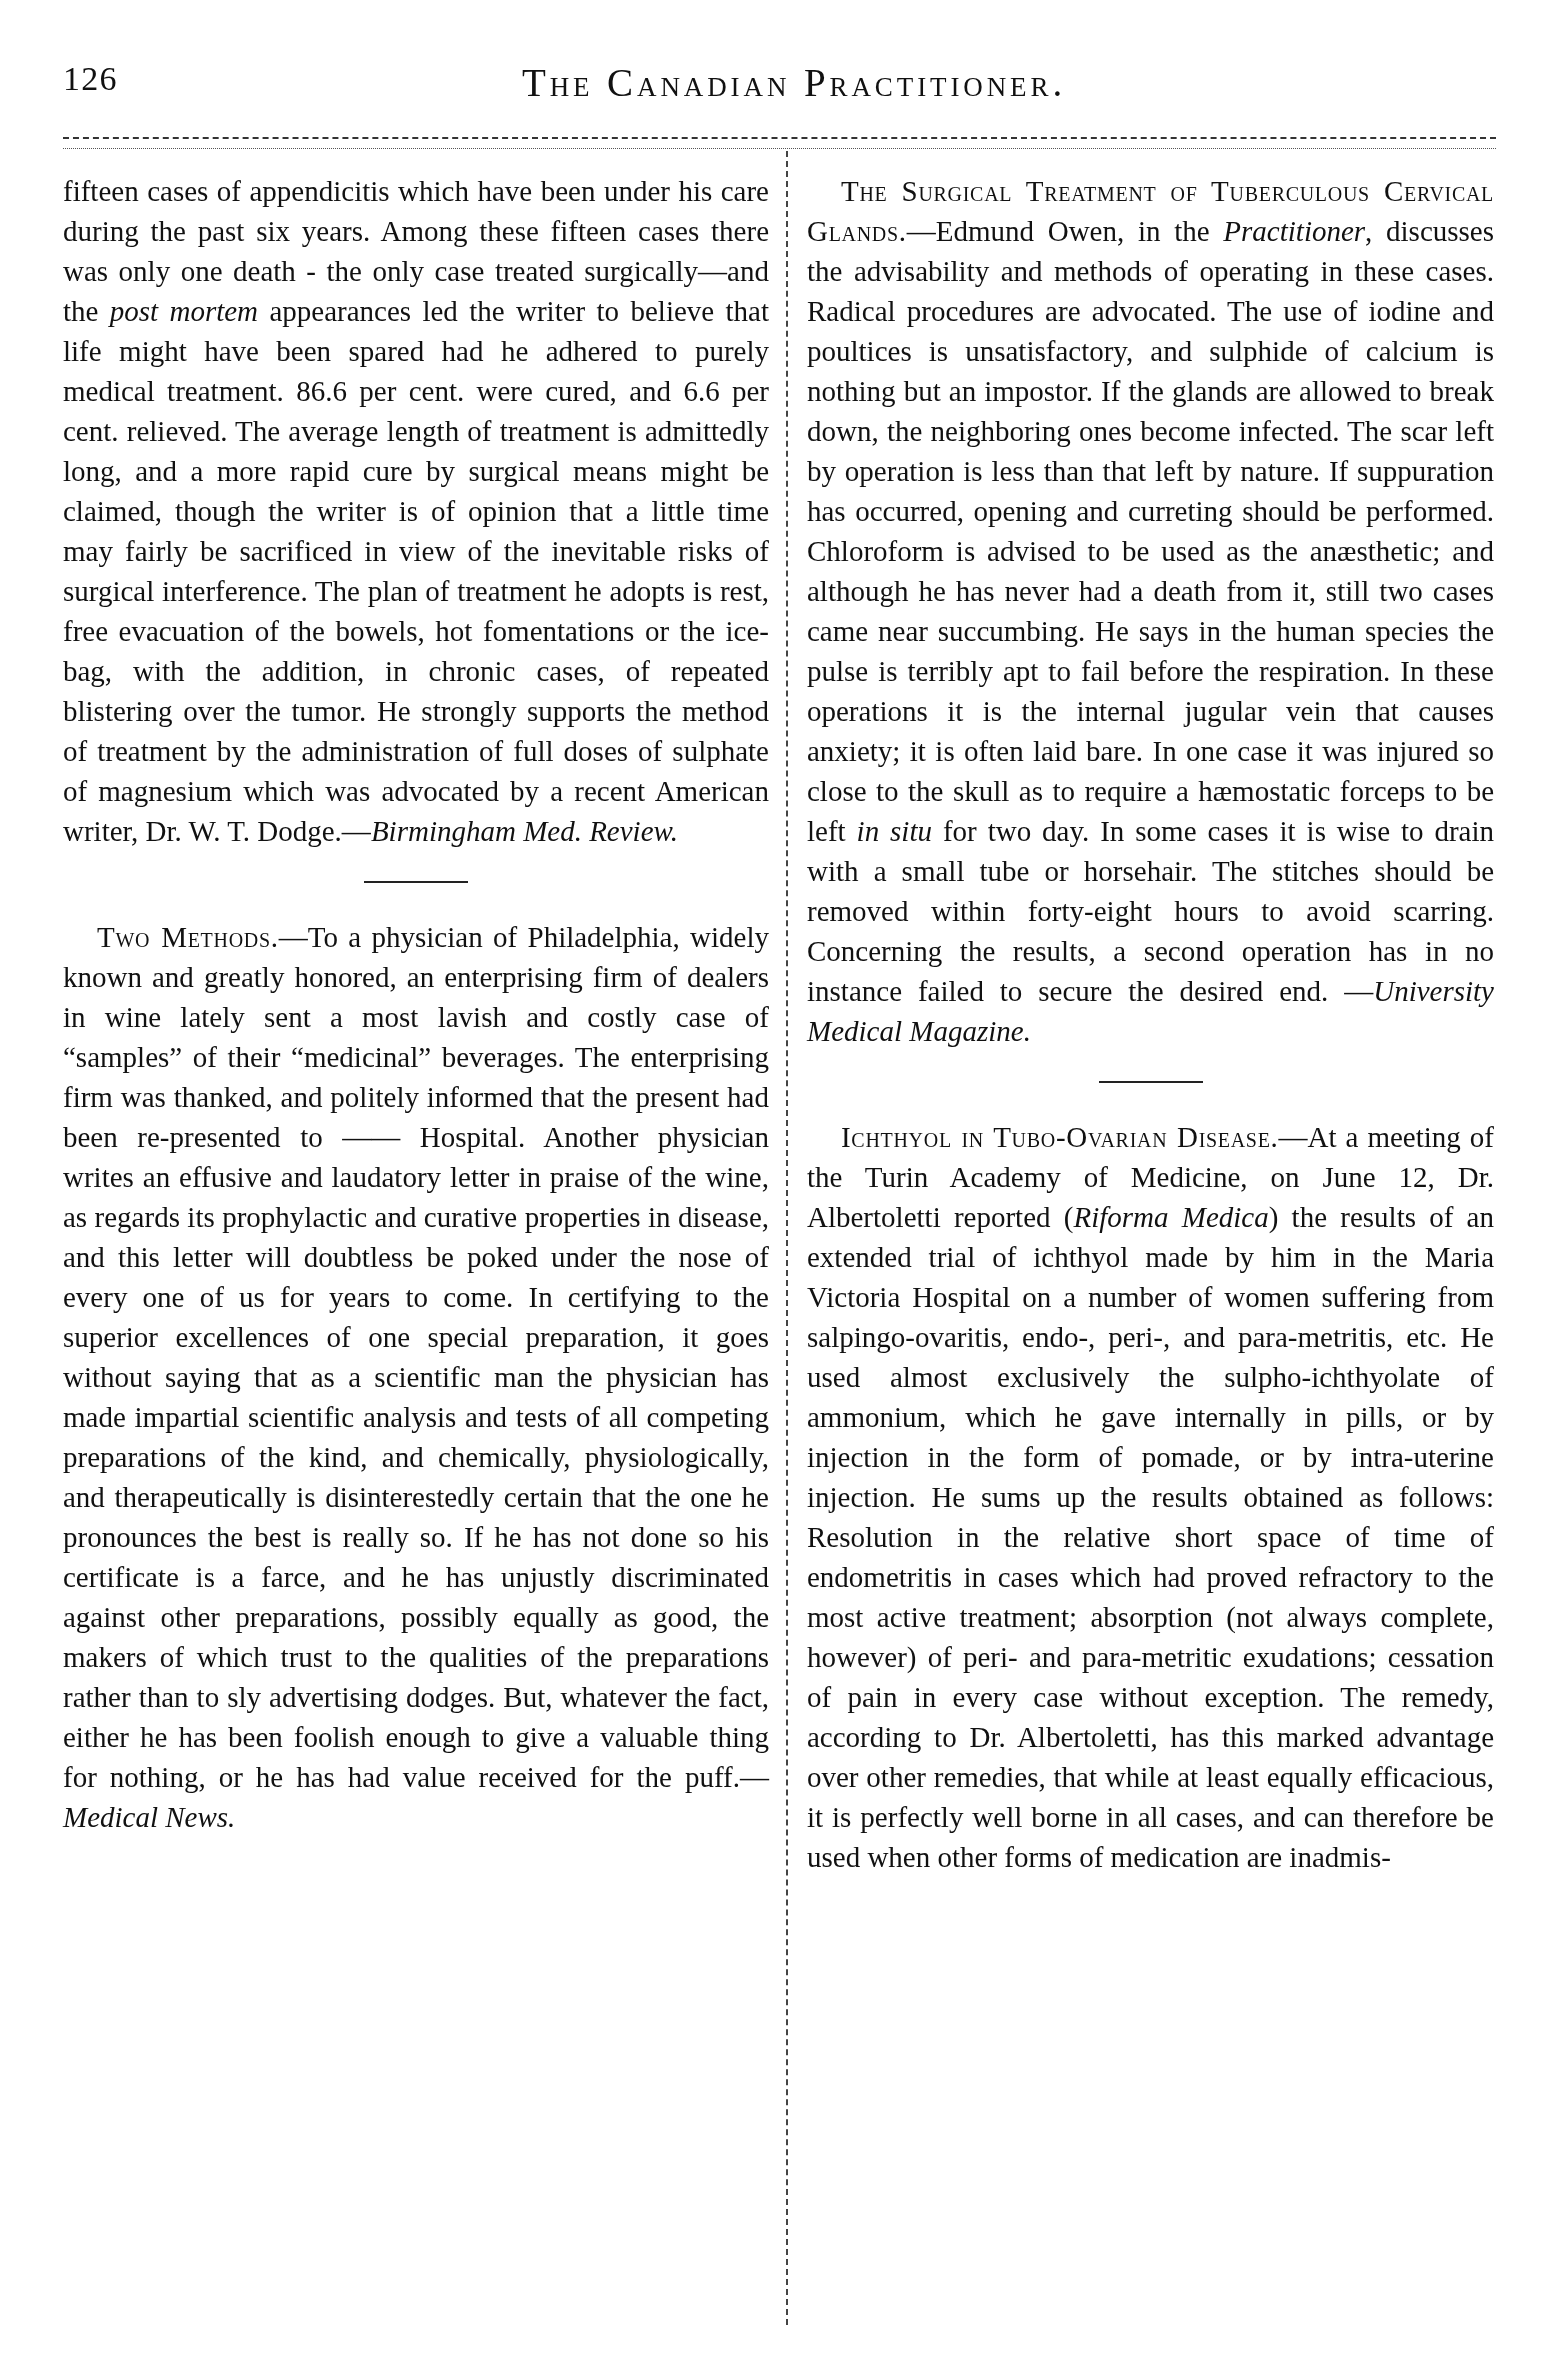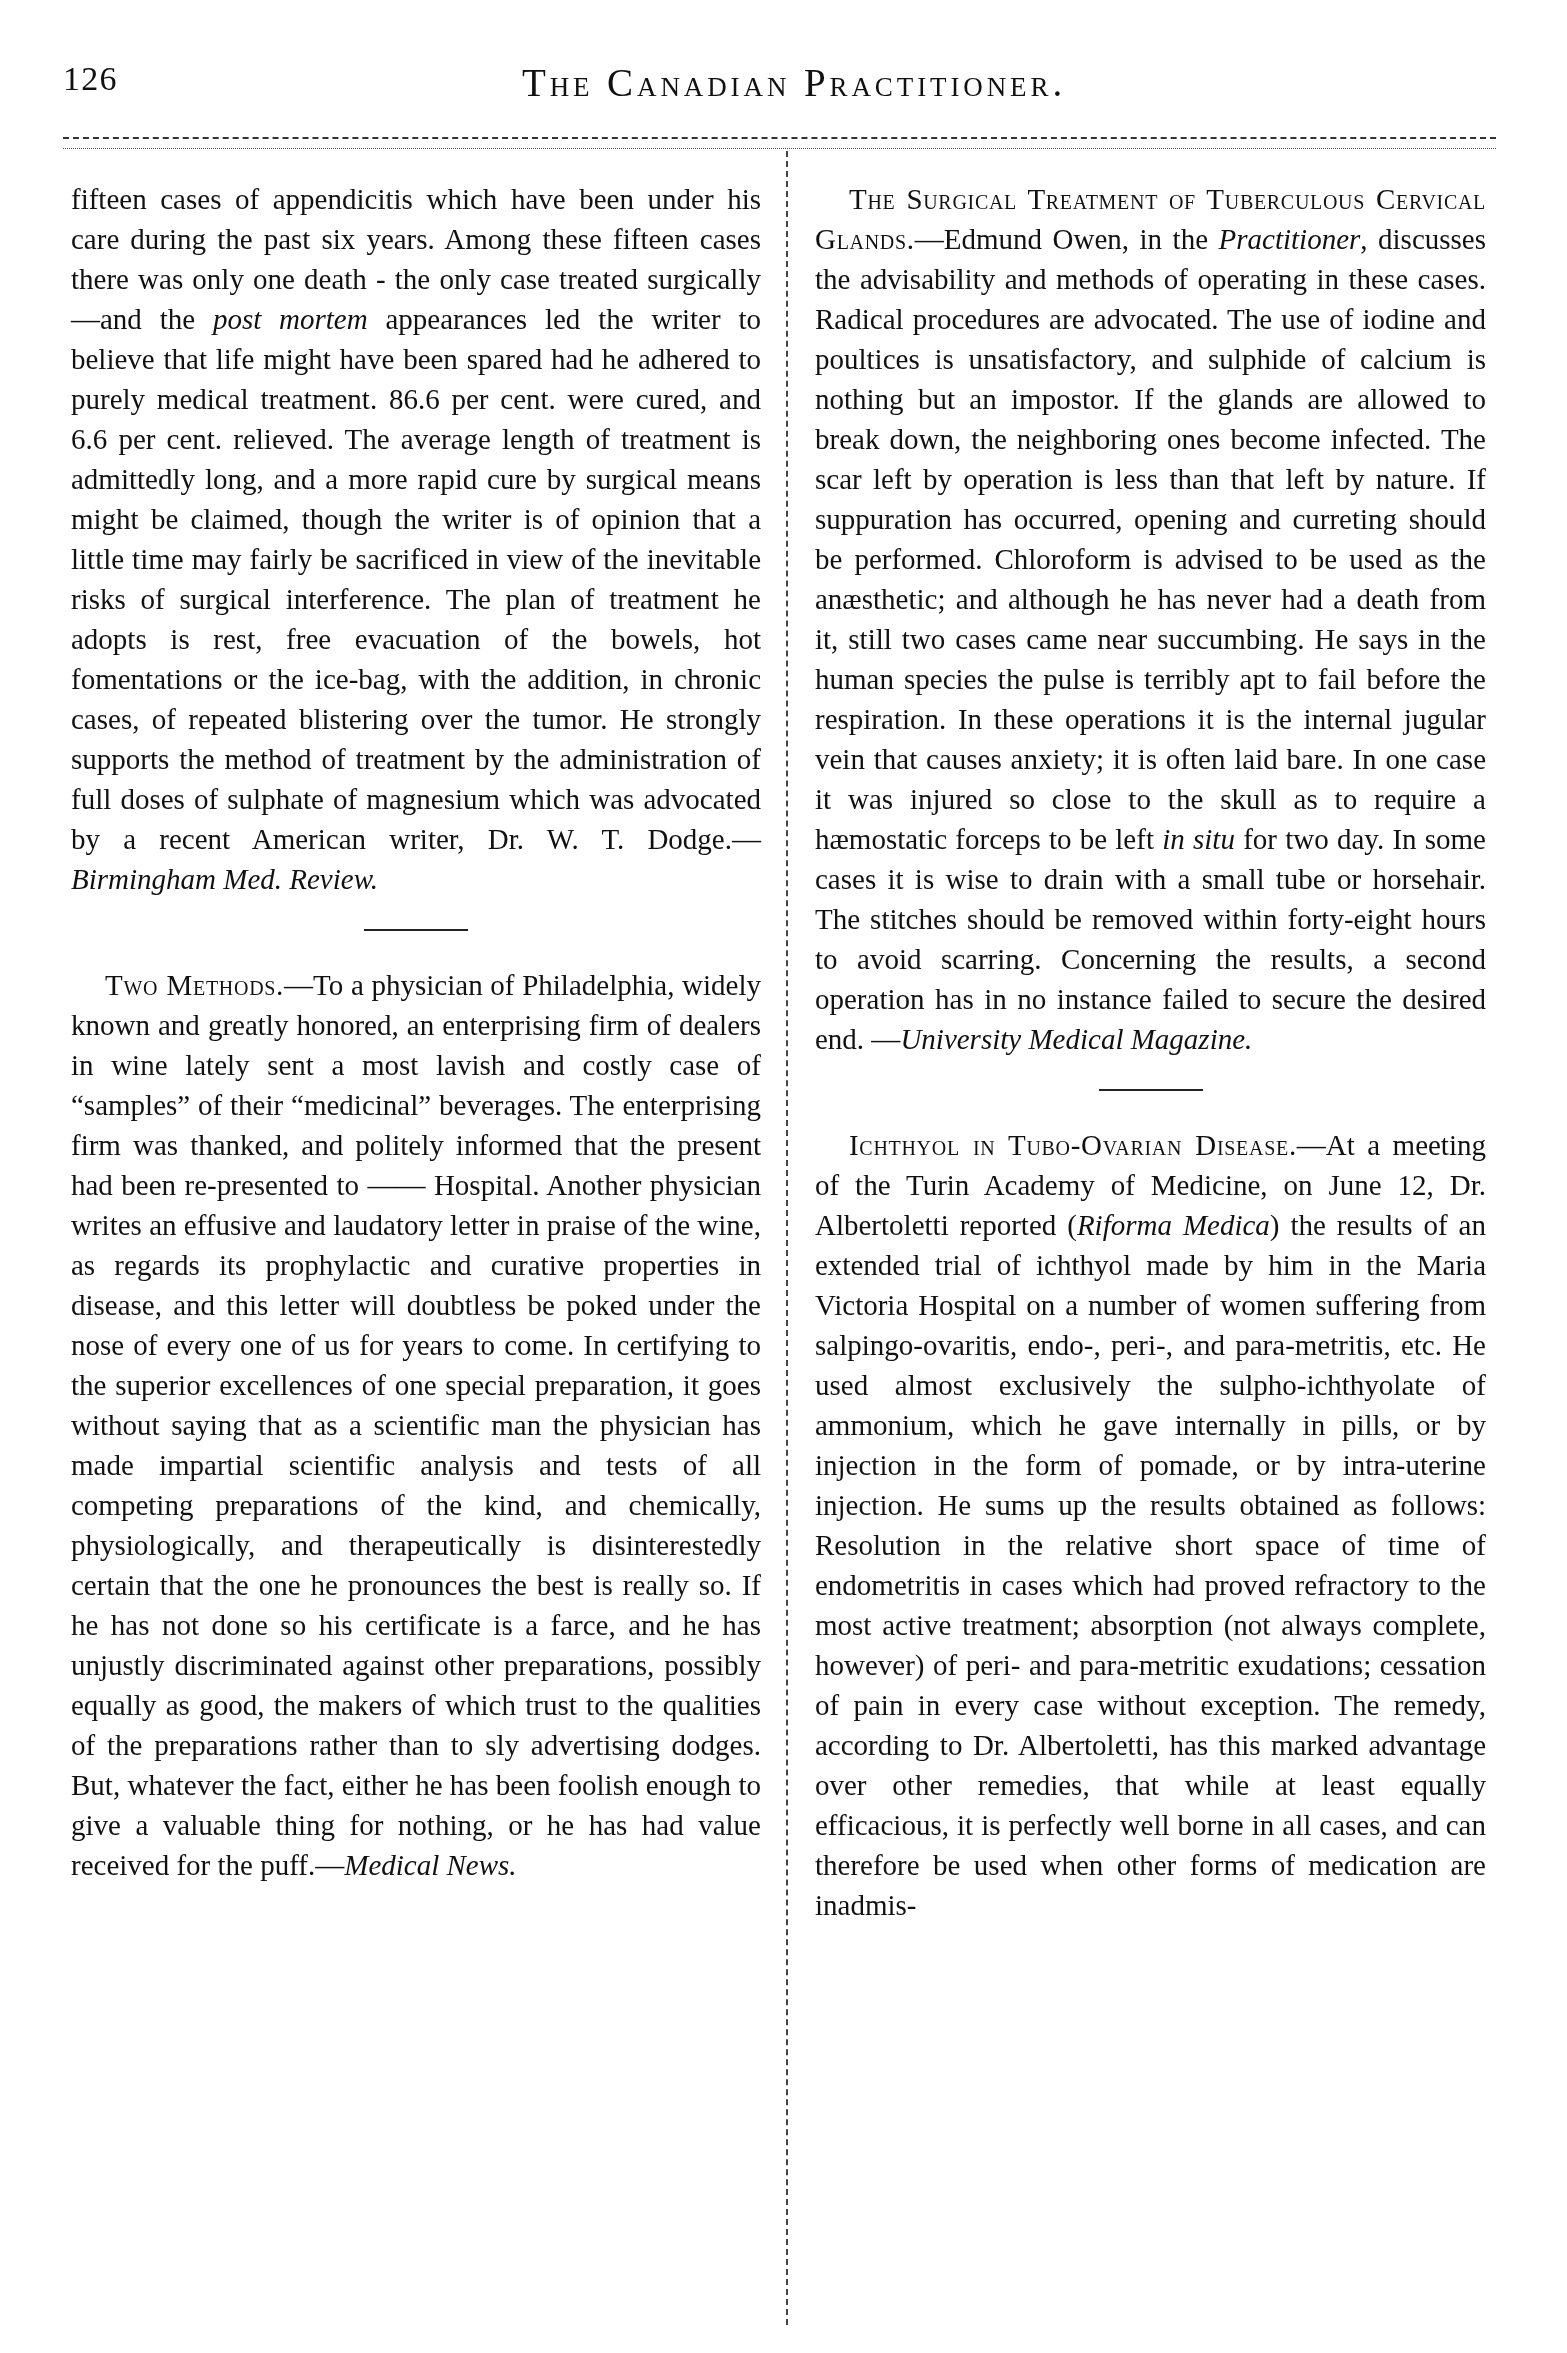--- a/index.html
+++ b/index.html
@@ -9,21 +9,21 @@
   .running-title { position: absolute; left: 0; right: 0; top: 60px; text-align: center;
                    font-size: 39px; letter-spacing: 3.9px; font-variant: small-caps; padding-left: 20px; }
   .header-rule { position: absolute; left: 63px; right: 72px; height: 0; border-top: 2px dashed #333; }
   .rule-a { top: 137px; }
   .rule-b { top: 148px; border-top: 1.3px dotted #555; }
   .column-divider { position: absolute; left: 786px; top: 151px; height: 2174px; width: 0;
                     border-left: 2px dashed #444; }
   .column { position: absolute; top: 171px; font-size: 29px; line-height: 40px; }
   .col-left { left: 63px; width: 706px; }
   .col-right { left: 807px; width: 687px; }
-  .para { margin: 8px; text-align: justify; }
+  .para { margin: 0; text-align: justify; }
   .indent { text-indent: 34px; }
   .sc { font-variant: small-caps; letter-spacing: 0.7px; }
   .section-sep { width: 104px; height: 0; border-top: 2.6px solid #222; margin: 30px auto 34px auto; }
   i { font-style: italic; }
 </style>
 </head>
 <body>
 
 <div class="page-number">126</div>
 <div class="running-title">The Canadian Practitioner.</div>

